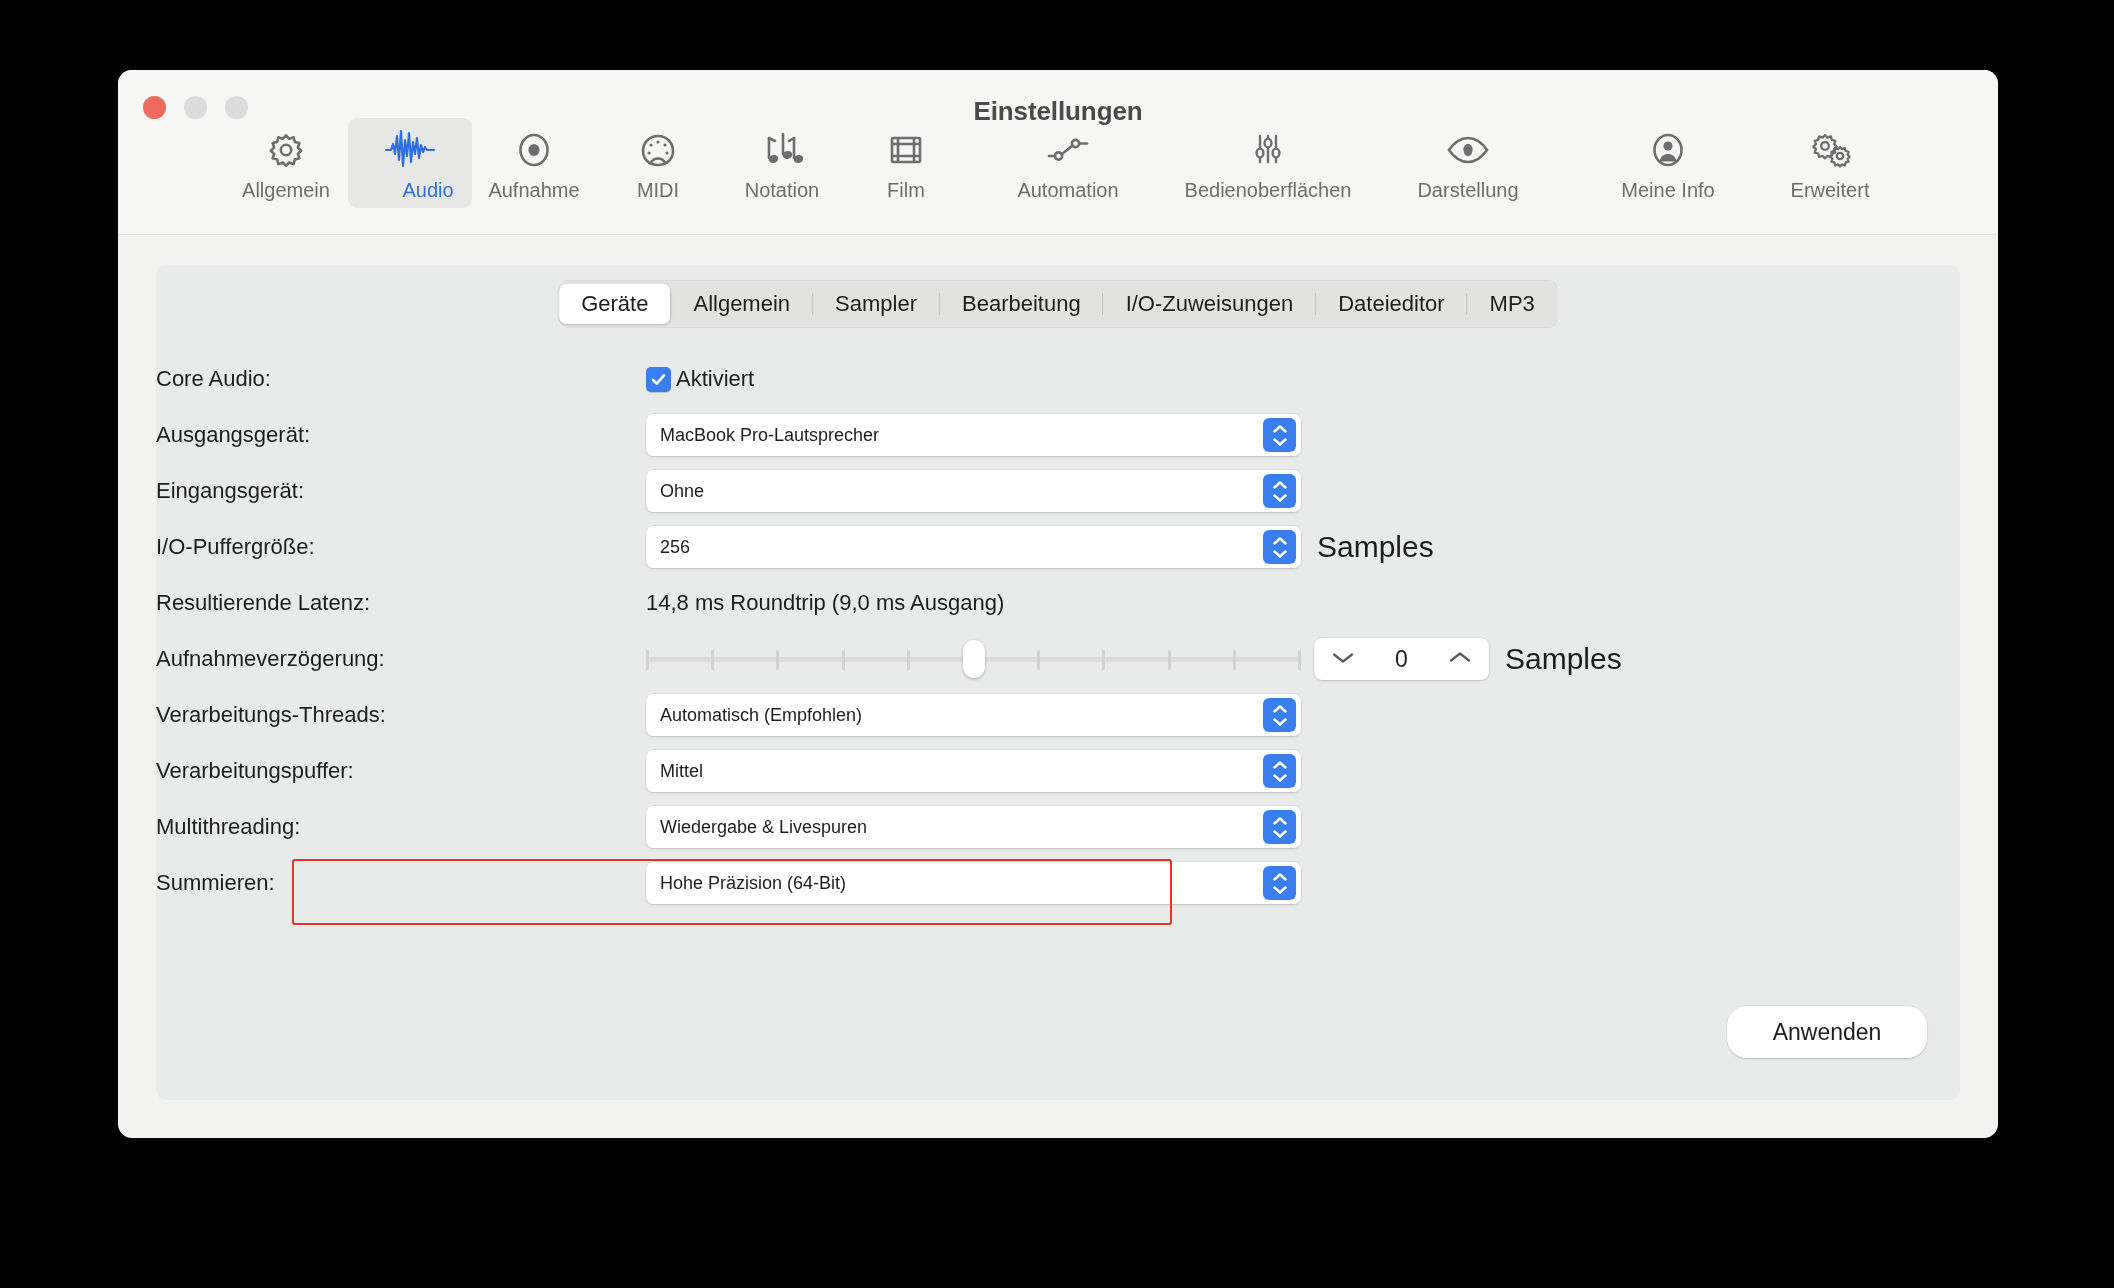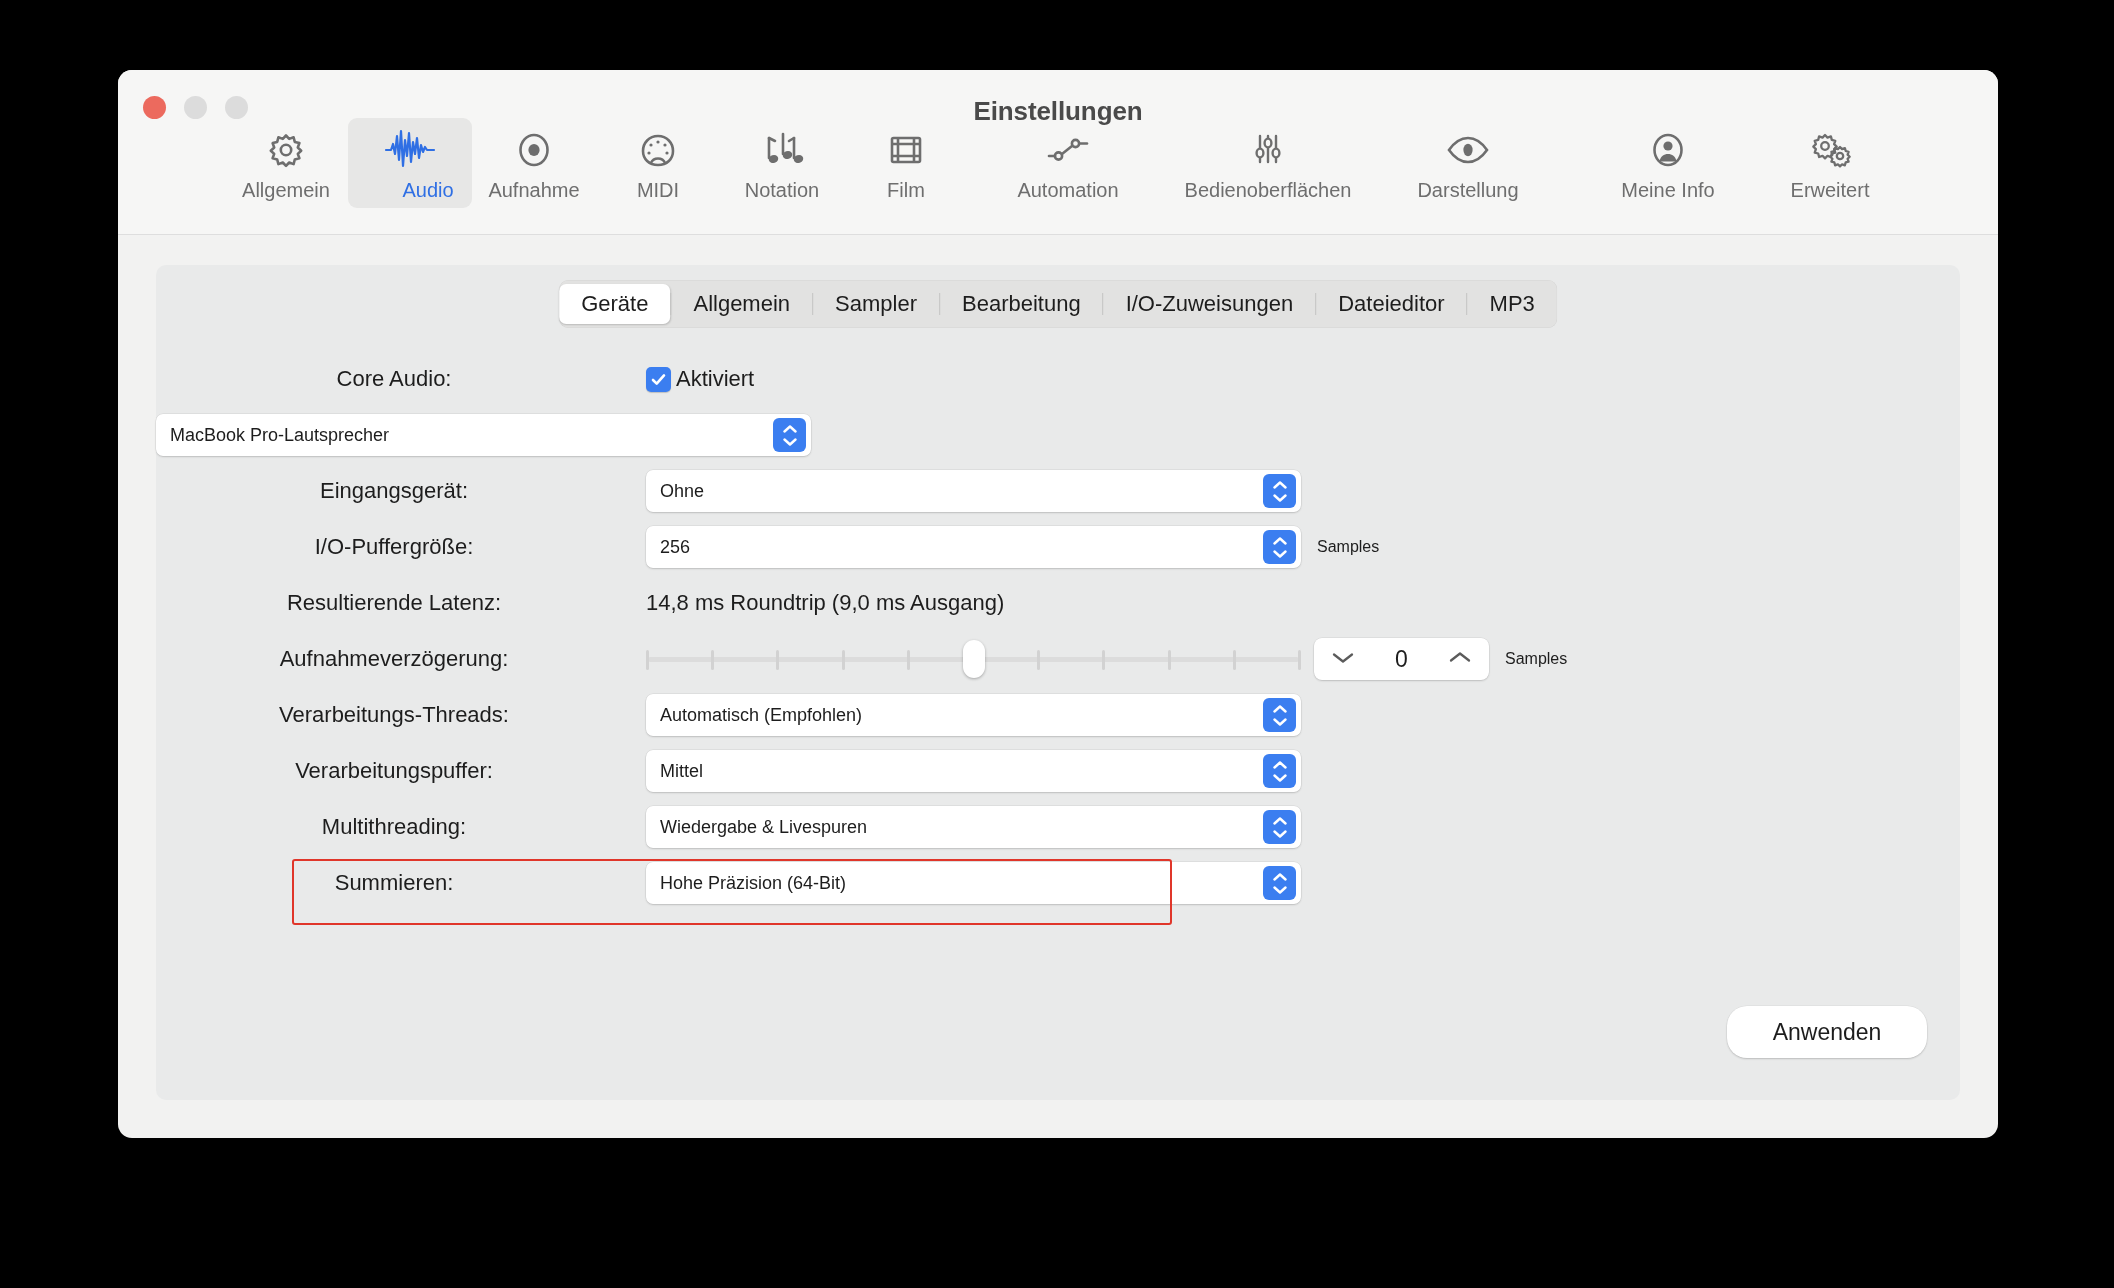--- a/index.html
+++ b/index.html
@@ -152,21 +152,21 @@
     width: 100%;
   }
   .row {
     display: flex;
     align-items: center;
     height: 56px;
     position: relative;
   }
   .lbl {
     width: 490px;
-    text-align: center;
+    text-align: left;
     padding-right: 14px;
     font-size: 22px;
     color: #1d1d1d;
     white-space: nowrap;
   }
 
   
   .cb-wrap { display: flex; align-items: center; gap: 5px; }
   .checkbox {
     width: 25px; height: 25px;
@@ -201,21 +201,21 @@
     background: #3b7ef0;
     border-radius: 6px;
     display: flex;
     flex-direction: column;
     align-items: center;
     justify-content: center;
     gap: 3px;
   }
 
   .unit {
-    font-size: 16px;
+    font-size: 30px;
     color: #1d1d1d;
     margin-left: 16px;
     white-space: nowrap;
     text-align: right;
   }
 
   .static-val {
     font-size: 22px;
     color: #1d1d1d;
     white-space: nowrap;
@@ -491,20 +491,21 @@
           <span class="checkbox">
             <svg width="17" height="17" viewBox="0 0 17 17" fill="none" stroke="#ffffff" stroke-width="2.6" stroke-linecap="round" stroke-linejoin="round">
               <path d="M3 9 L6.7 12.6 L14 4.4"></path>
             </svg>
           </span>
           <span class="cb-text">Aktiviert</span>
         </div>
       </div>
 
       <div class="row">
+        <div class="lbl">Ausgangsgerät:</div>
         <div class="popup">
           <span>MacBook Pro-Lautsprecher</span>
           <span class="popup-arrow">
             <svg width="16" height="9" viewBox="0 0 16 9" fill="none" stroke="#ffffff" stroke-width="2.4" stroke-linecap="round" stroke-linejoin="round">
                 <path d="M2.5 6.5 L8 1.5 L13.5 6.5"></path>
               </svg>
             <svg width="16" height="9" viewBox="0 0 16 9" fill="none" stroke="#ffffff" stroke-width="2.4" stroke-linecap="round" stroke-linejoin="round">
                 <path d="M2.5 2.5 L8 7.5 L13.5 2.5"></path>
               </svg>
           </span>

